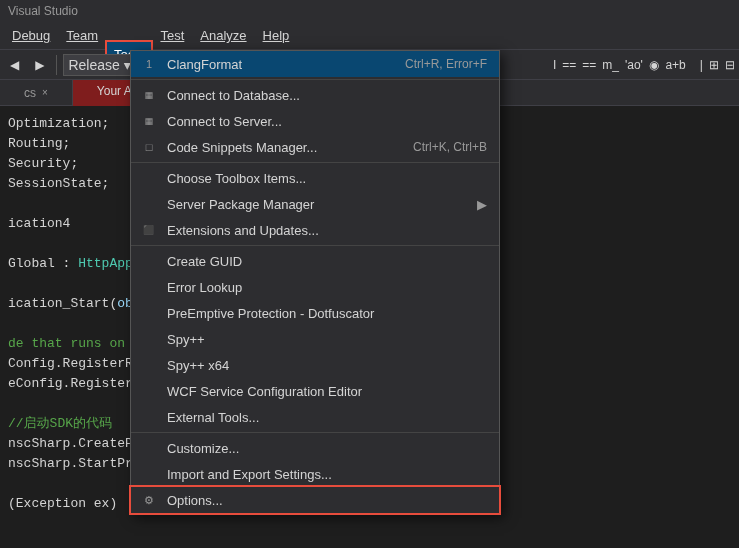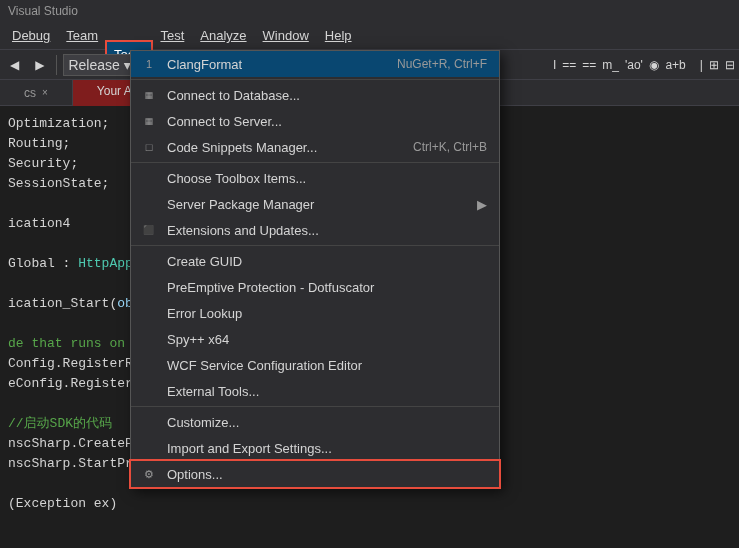--- a/index.html
+++ b/index.html
@@ -213,21 +213,20 @@
 <div class="title-bar">
   <span>Visual Studio</span>
 </div>
 
 <div class="menu-bar">
   <div class="menu-item">Debug</div>
   <div class="menu-item">Team</div>
   <div class="menu-item active highlighted" style="outline: 2px solid #e74c3c; outline-offset: -1px; background: #094771;">Tools</div>
   <div class="menu-item">Test</div>
   <div class="menu-item">Analyze</div>
-  <div class="menu-item">Window</div>
   <div class="menu-item">Help</div>
 </div>
 
 <div class="toolbar">
   <button class="toolbar-btn">◀</button>
   <button class="toolbar-btn">▶</button>
   <div class="toolbar-separator"></div>
   <div class="toolbar-dropdown">
     <span>Release</span>
     <span>▾</span>
@@ -321,21 +320,21 @@
         <span class="code-text">(Exception ex)</span>
       </div>
   </div>
 </div>
 
 <div class="tools-menu">
 
   <div class="menu-entry first-item">
     <span class="icon-area">1</span>
     <span>ClangFormat</span>
-    <span class="shortcut">NuGet+R, Ctrl+F</span>
+    <span class="shortcut">Ctrl+R, Error+F</span>
   </div>
   <div class="menu-separator"></div>
 
   <div class="menu-entry">
     <span class="icon-area" style="font-size:9px;">▦</span>
     <span>Connect to Database...</span>
   </div>
   <div class="menu-entry">
     <span class="icon-area" style="font-size:9px;">▦</span>
     <span>Connect to Server...</span>
@@ -361,25 +360,29 @@
     <span>Extensions and Updates...</span>
   </div>
   <div class="menu-separator"></div>
 
   <div class="menu-entry">
     <span class="icon-area"></span>
     <span>Create GUID</span>
   </div>
   <div class="menu-entry">
     <span class="icon-area"></span>
+    <span>Error Lookup</span>
+  </div>
+  <div class="menu-entry">
+    <span class="icon-area"></span>
     <span>PreEmptive Protection - Dotfuscator</span>
   </div>
   <div class="menu-entry">
     <span class="icon-area"></span>
-    <span>Error Lookup</span>
+    <span>Spy++</span>
   </div>
   <div class="menu-entry">
     <span class="icon-area"></span>
     <span>Spy++ x64</span>
   </div>
   <div class="menu-entry">
     <span class="icon-area"></span>
     <span>WCF Service Configuration Editor</span>
   </div>
   <div class="menu-entry">

